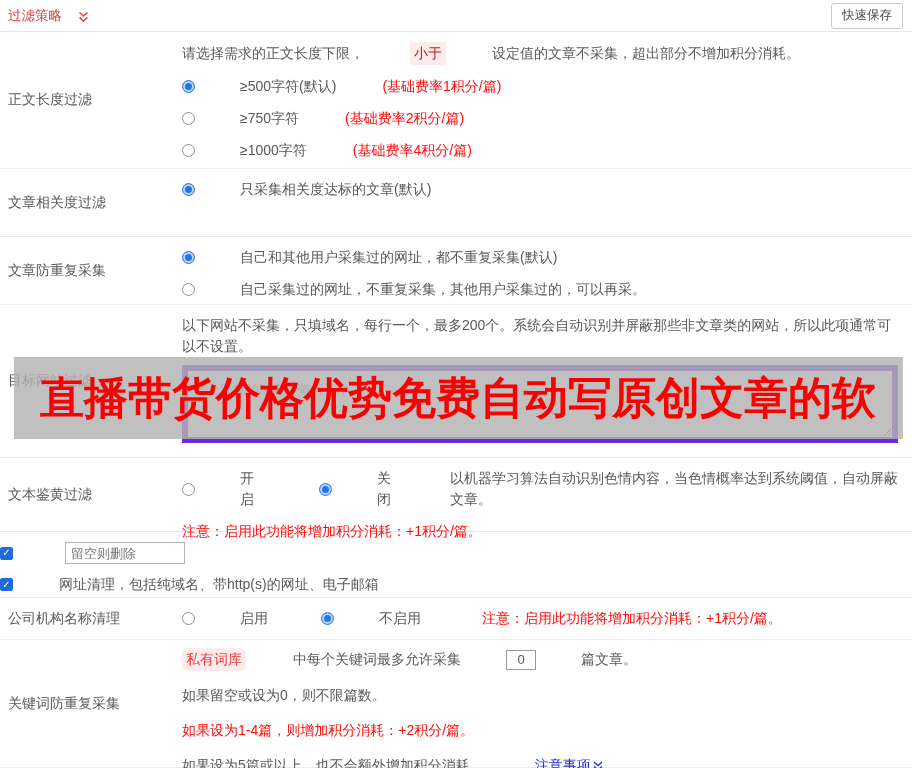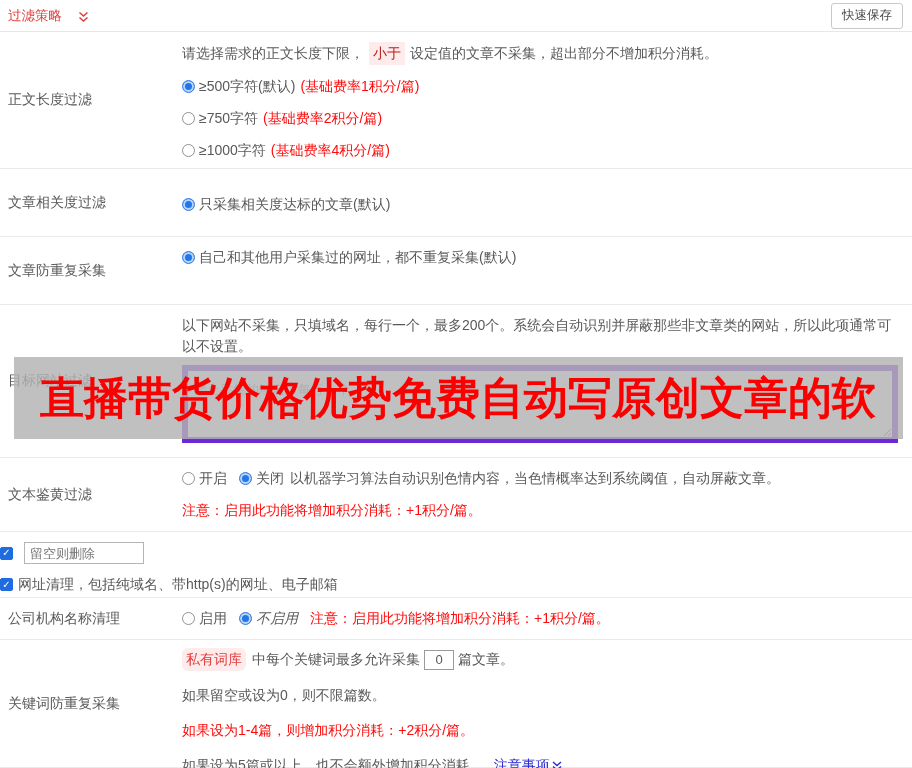--- a/index.html
+++ b/index.html
@@ -49,29 +49,29 @@
     width: 182px;
     flex: 0 0 182px;
     display: flex;
     align-items: center;
     padding-left: 8px;
     color: #595959;
   }
   .row-content { flex: 1; padding: 10px 8px 6px 0; }
 
   .r1 { height: 137px; }
-  .r2 { height: 68px; align-items: center; }
+  .r2 { height: 68px; }
   .r3 { height: 68px; }
   .r4 { height: 153px; }
   .r5 { height: 74px; }
   .r6 { height: 66px; }
   .r7 { height: 42px; }
   .r8 { height: 128px; }
 
-  .line { display: flex; align-items: center; line-height: 21px; margin-bottom: 11px; flex-wrap: nowrap; }
+  .line { display: flex; align-items: center; line-height: 21px; margin-bottom: 11px; flex-wrap: nowrap; gap: 41px; }
   .line:last-child { margin-bottom: 0; }
 
   
   .radio, .radio-on {
     display: inline-block;
     width: 13px; height: 13px;
     border-radius: 50%;
     margin-right: 4px;
     flex: 0 0 13px;
   }
@@ -237,20 +237,24 @@
     </div>
   </div>
 
   <div class="row r3">
     <div class="row-label">文章防重复采集</div>
     <div class="row-content">
       <div class="line">
         <span class="radio-on"></span>
         <span>自己和其他用户采集过的网址，都不重复采集(默认)</span>
       </div>
+      <div class="line">
+        <span class="radio"></span>
+        <span>自己采集过的网址，不重复采集，其他用户采集过的，可以再采。</span>
+      </div>
     </div>
   </div>
 
   <div class="row r4">
     <div class="row-label">目标网站过滤</div>
     <div class="row-content">
       <div class="desc-wrap">以下网站不采集，只填域名，每行一个，最多200个。系统会自动识别并屏蔽那些非文章类的网站，所以此项通常可以不设置。</div>
       <textarea class="domain-textarea" placeholder="禁止采集的域名，每行一个" style=""></textarea>
     </div>
   </div>
@@ -282,21 +286,21 @@
     </div>
   </div>
 
   <div class="row r7">
     <div class="row-label">公司机构名称清理</div>
     <div class="row-content" style="display:flex;align-items:center;padding:0 8px 0 0;">
       <div class="line" style="margin-bottom:0;">
         <span class="radio"></span>
         <span style="margin-right:12px;">启用</span>
         <span class="radio-on"></span>
-        <span style="margin-right:12px;font-style:italic;">不启用</span>
+        <span style="margin-right:20px;">不启用</span>
         <span class="red-note">注意：启用此功能将增加积分消耗：+1积分/篇。</span>
       </div>
     </div>
   </div>
 
   <div class="row r8">
     <div class="row-label">关键词防重复采集</div>
     <div class="row-content" style="padding-top:8px;">
       <div class="line" style="margin-bottom:14px;">
         <span class="hl-link">私有词库</span>

